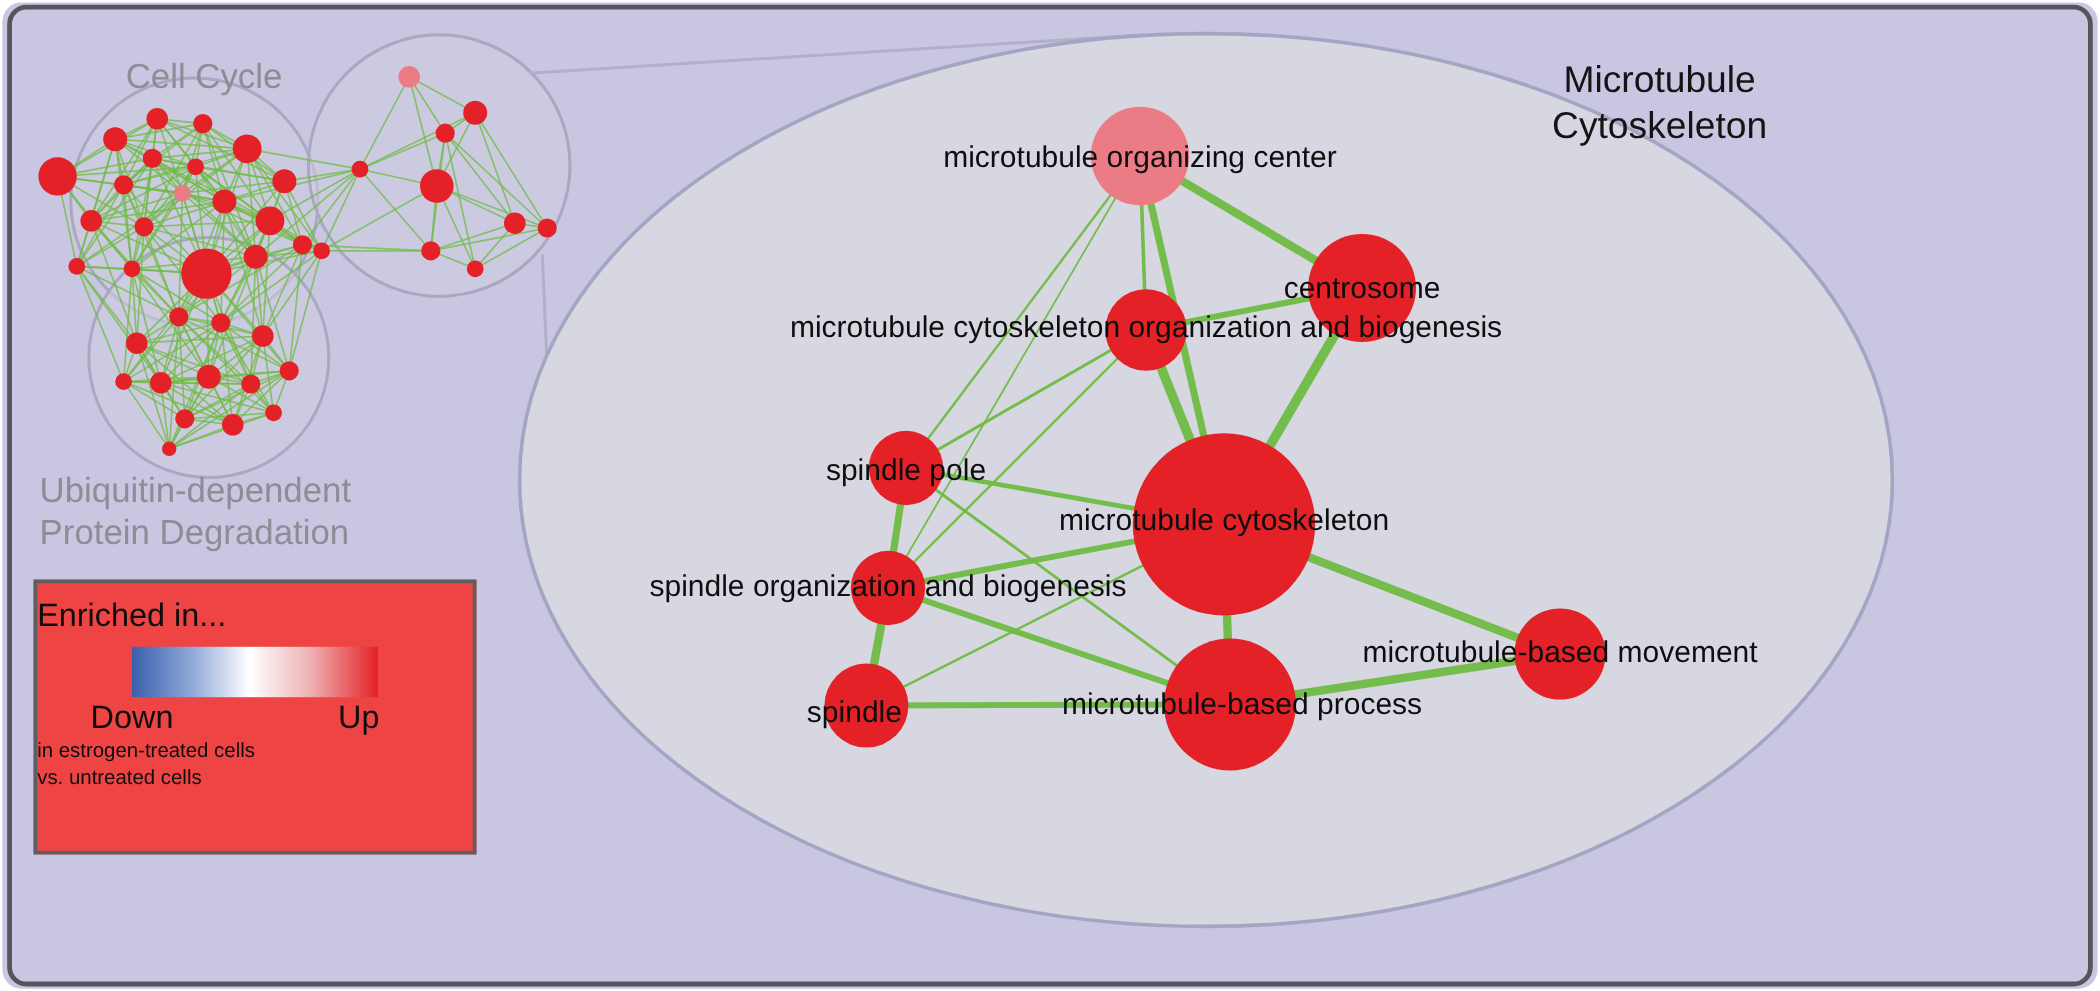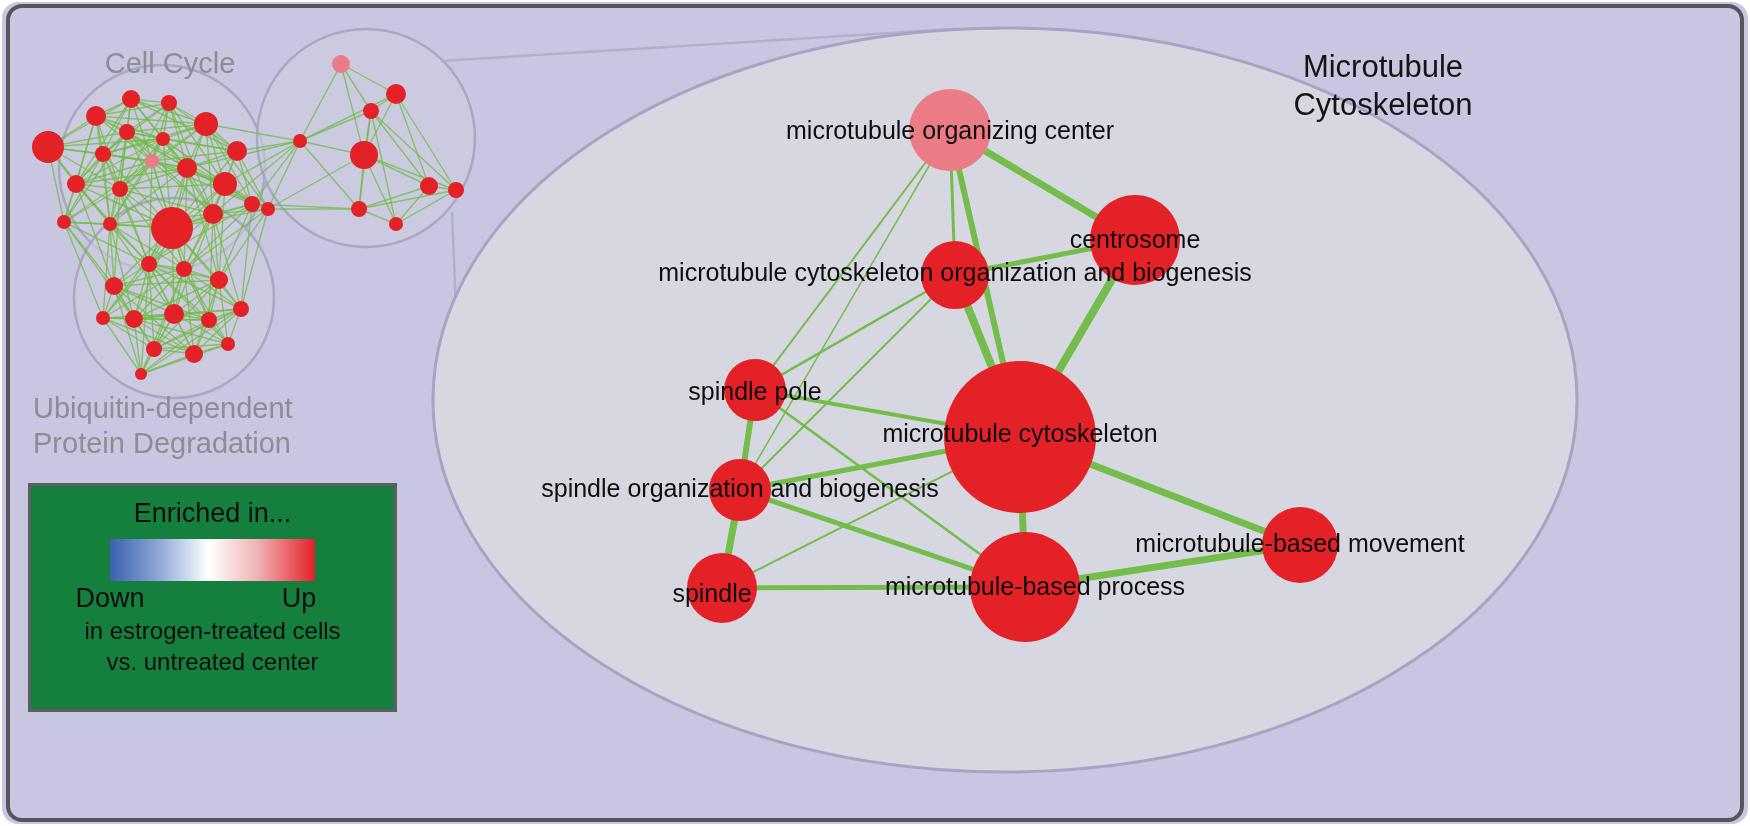--- a/index.html
+++ b/index.html
@@ -5,27 +5,27 @@
   html,body{margin:0;padding:0;background:#ffffff;}
   .stage{position:relative;width:1750px;height:826px;font-family:"Liberation Sans",sans-serif;overflow:hidden;}
   .stage svg{position:absolute;left:0;top:0;display:block;}
   .connector{stroke:#b2b0c8;stroke-width:2.5;}
   .zoom-ellipse{stroke:#a6a4c3;stroke-width:3;}
   .frame{fill:none;stroke:#55555c;stroke-width:4;}
   .cluster-label{font-family:"Liberation Sans",sans-serif;font-size:29px;fill:#8d8d96;}
   .zoom-title{font-family:"Liberation Sans",sans-serif;font-size:31px;fill:#141414;}
   .zoom-label{font-family:"Liberation Sans",sans-serif;font-size:25px;fill:#0e0e0e;}
   .legend{position:absolute;left:28px;top:483px;width:369px;height:229px;border:3px solid #5d5d64;
-          background:#15803d;box-sizing:border-box;text-align:center;color:#0e0e0e;}
+          background:#ef4444;box-sizing:border-box;text-align:left;color:#0e0e0e;}
   .legend-title{font-size:27px;margin-top:12px;}
   .legend-bar{width:205px;height:42px;margin:10px auto 0;}
   .legend-ends{position:relative;width:205px;margin:2px auto 0;height:32px;font-size:27px;}
   .legend-ends .down{position:absolute;left:0;transform:translateX(-50%);}
   .legend-ends .up{position:absolute;right:16px;transform:translateX(50%);}
-  .legend-sub{font-size:24px;line-height:1.3;}
+  .legend-sub{font-size:17px;line-height:1.3;}
 </style>
 </head>
 <body>
 
 <div class="stage">
   <svg id="net" width="1750" height="826" viewBox="0 0 1750 826">
     <rect class="bg" x="2" y="2" width="1746" height="822" rx="16" fill="#C8C6E1"></rect>
 
     <g id="clusters">
         <circle cx="162" cy="168" r="103" fill="#CFCDE0" fill-opacity="0.55" stroke="#A9A7C2" stroke-width="2.5"></circle>
@@ -427,15 +427,15 @@
   </svg>
 
   <div class="legend">
     <div class="legend-title">Enriched in...</div>
     <div class="legend-bar" id="legend-bar" style="background: linear-gradient(to right, rgb(58, 95, 172), rgb(147, 171, 218) 25%, rgb(255, 255, 255) 48%, rgb(239, 179, 181) 72%, rgb(227, 33, 38) 100%);"></div>
     <div class="legend-ends">
       <span class="down">Down</span>
       <span class="up">Up</span>
     </div>
     <div class="legend-sub">in estrogen-treated cells</div>
-    <div class="legend-sub">vs. untreated center</div>
+    <div class="legend-sub">vs. untreated cells</div>
   </div>
 </div>
 
 </body></html>

